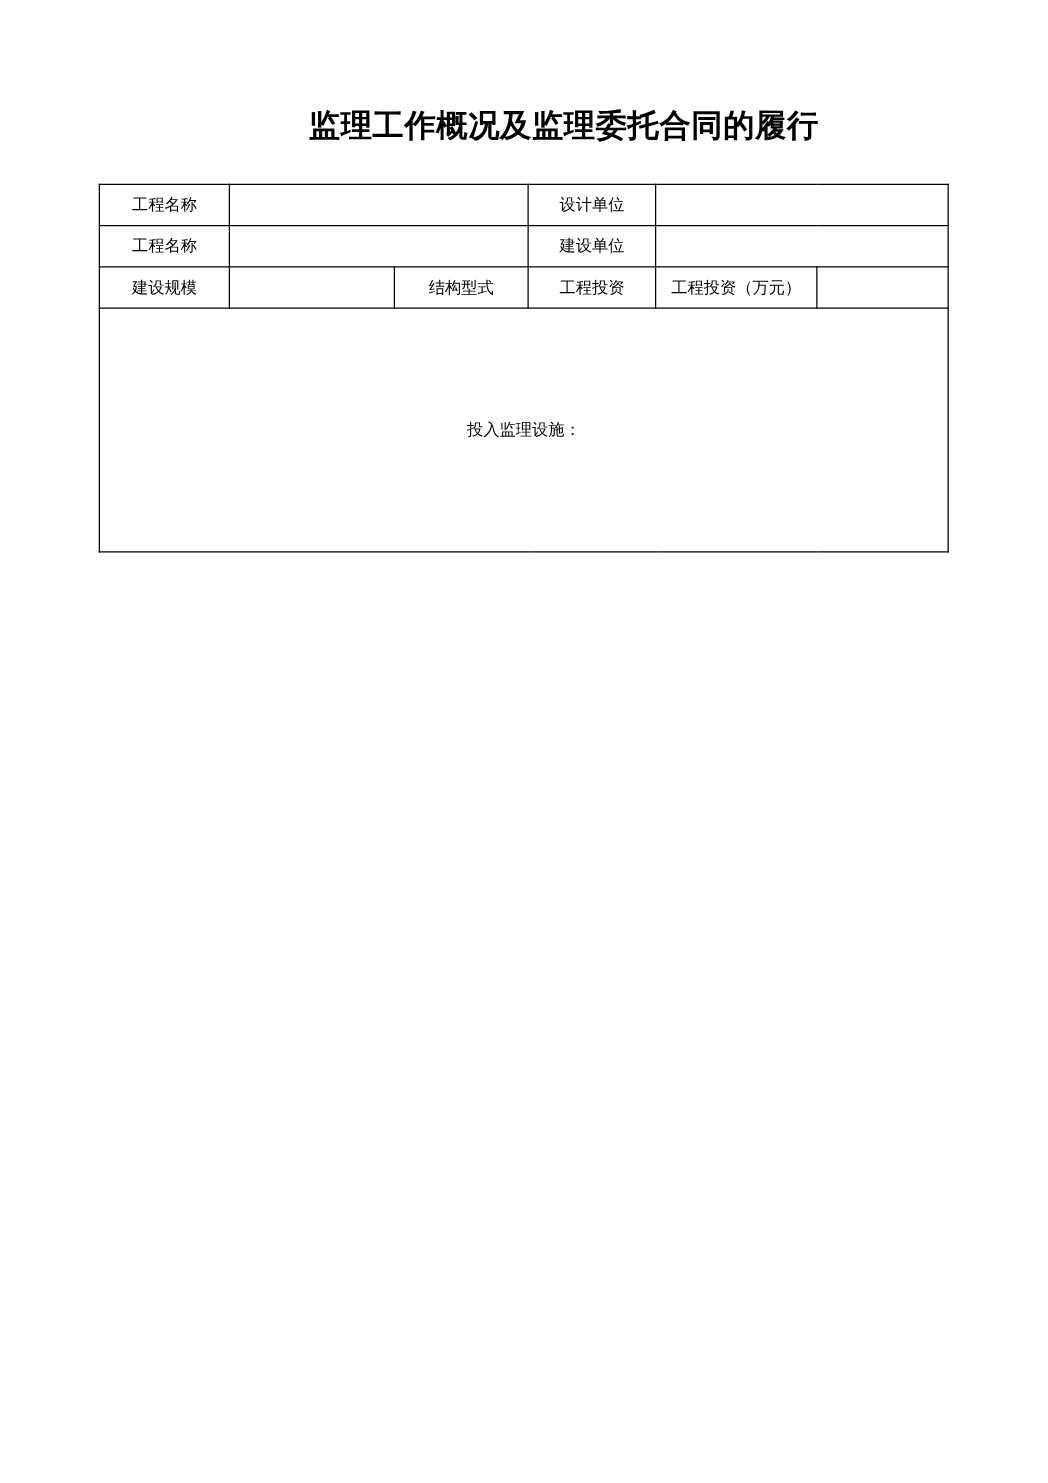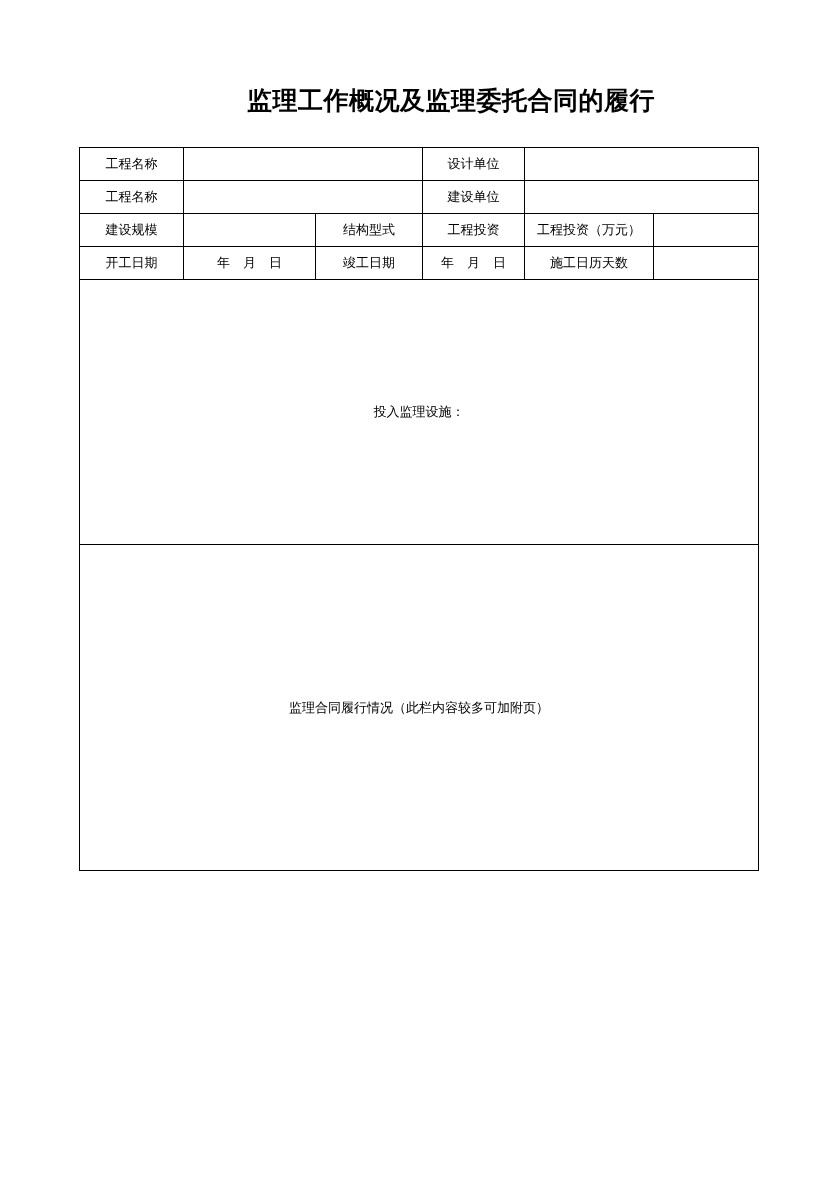--- a/index.html
+++ b/index.html
@@ -46,21 +46,21 @@
     white-space: nowrap;
   }
   tr.hdr-row { height: 33px; }
   td.section-cell {
     text-align: left;
     vertical-align: top;
     padding: 10px 8px 0 9px;
     white-space: normal;
   }
   tr.section-1 { height: 265px; }
-  tr.section-2 { height: 265px; }
+  tr.section-2 { height: 195px; }
   tr.section-3 { height: 326px; }
   .section-label {
     font-size: 13px;
   }
 </style>
 </head>
 <body>
 
 <div class="doc-title">监理工作概况及监理委托合同的履行</div>
 
@@ -87,34 +87,20 @@
       <td colspan="2"></td>
     </tr>
     <tr class="hdr-row">
       <td>建设规模</td>
       <td></td>
       <td>结构型式</td>
       <td>工程投资</td>
       <td>工程投资（万元）</td>
       <td></td>
     </tr>
-    <tr class="hdr-row">
-      <td>开工日期</td>
-      <td>年　月　日</td>
-      <td>竣工日期</td>
-      <td>年　月　日</td>
-      <td>施工日历天数</td>
-      <td></td>
-    </tr>
     <tr class="section-2">
       <td colspan="6" class="section-cell">
         <span class="section-label">投入监理设施：</span>
-        <div></div>
-      </td>
-    </tr>
-    <tr class="section-3">
-      <td colspan="6" class="section-cell">
-        <span class="section-label">监理合同履行情况（此栏内容较多可加附页）</span>
         <div></div>
       </td>
     </tr>
   </tbody>
 </table>
 
 </body></html>

